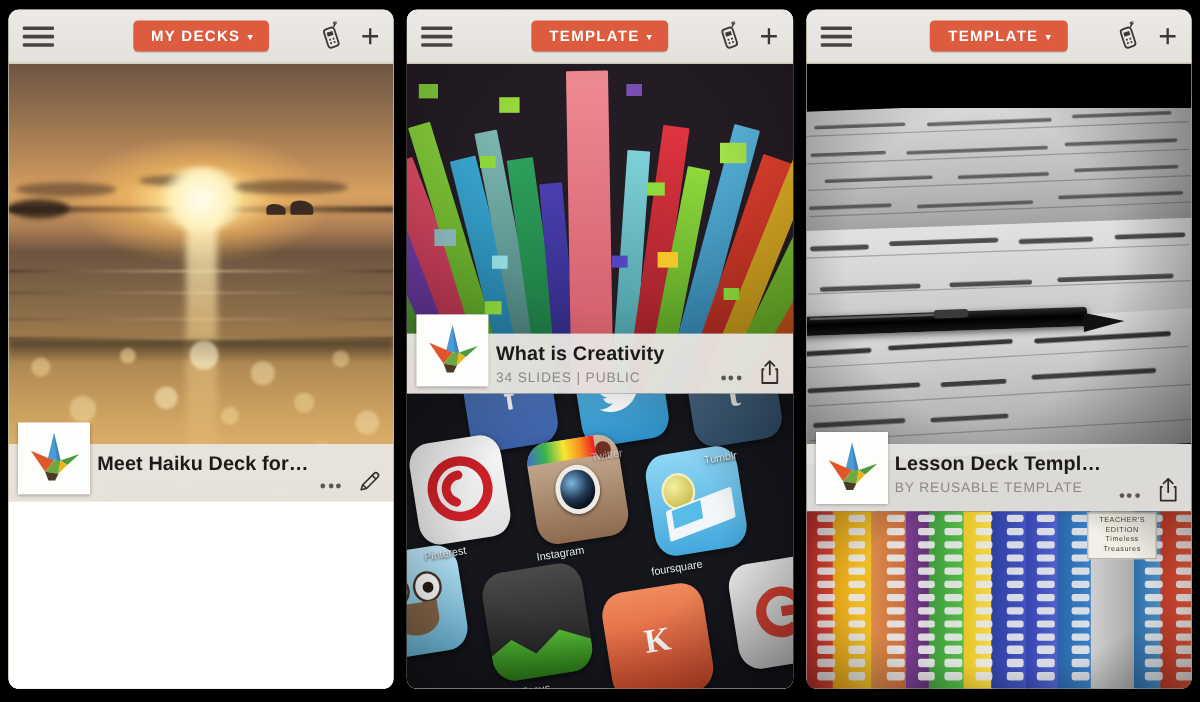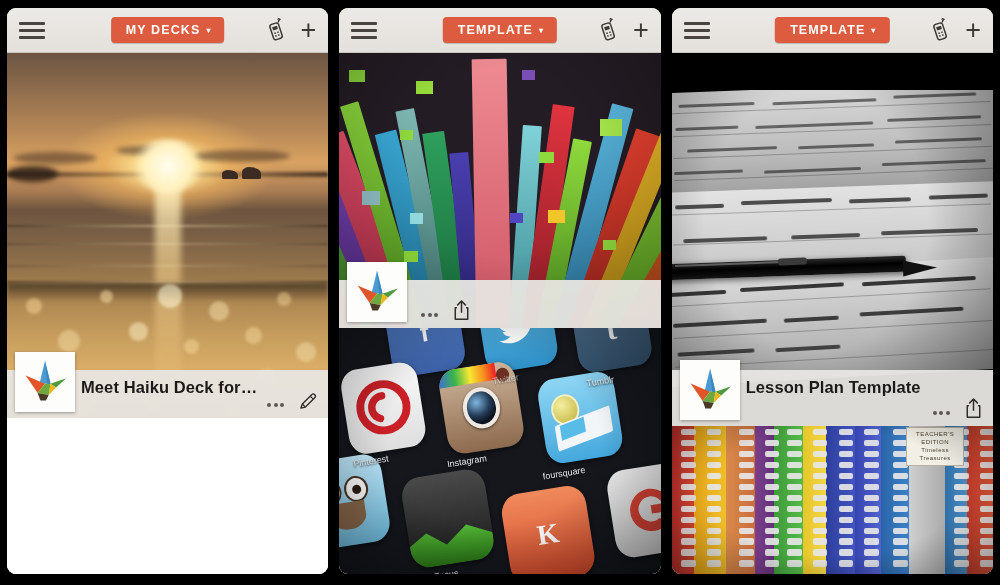--- a/index.html
+++ b/index.html
@@ -391,20 +391,24 @@
               <polygon points="50,4 62,54 38,54" fill="#4a9bd4"></polygon>
               <polygon points="50,4 62,54 55,56" fill="#3d86bb"></polygon>
               <polygon points="8,36 50,54 34,74" fill="#e0562a"></polygon>
               <polygon points="34,74 50,54 62,54 58,78" fill="#6ea83f"></polygon>
               <polygon points="62,54 96,42 74,62" fill="#4e9a3e"></polygon>
               <polygon points="62,54 74,62 58,78" fill="#e9b61c"></polygon>
               <polygon points="96,42 74,62 86,50" fill="#63a845"></polygon>
               <polygon points="34,74 58,78 52,90 40,90" fill="#4a3a26"></polygon>
             </svg>
           </div>
+          <div class="titles">
+            <div class="dtitle">What is Creativity</div>
+            <div class="dsub">34 SLIDES  |  PUBLIC</div>
+          </div>
           <div class="acts">
             <span class="dots">
                 <i></i>
                 <i></i>
                 <i></i>
               </span>
             <span class="ic">
               <svg width="19" height="22" viewBox="0 0 20 24">
                 <path d="M5 9.5 H3.2 V22 H16.8 V9.5 H15" fill="none" stroke="#2f2b28" stroke-width="1.6" stroke-linejoin="round"></path>
                 <path d="M10 2.2 V15" stroke="#2f2b28" stroke-width="1.6"></path>
@@ -570,21 +574,22 @@
               <polygon points="50,4 62,54 55,56" fill="#3d86bb"></polygon>
               <polygon points="8,36 50,54 34,74" fill="#e0562a"></polygon>
               <polygon points="34,74 50,54 62,54 58,78" fill="#6ea83f"></polygon>
               <polygon points="62,54 96,42 74,62" fill="#4e9a3e"></polygon>
               <polygon points="62,54 74,62 58,78" fill="#e9b61c"></polygon>
               <polygon points="96,42 74,62 86,50" fill="#63a845"></polygon>
               <polygon points="34,74 58,78 52,90 40,90" fill="#4a3a26"></polygon>
             </svg>
           </div>
           <div class="titles">
-            <div class="dtitle">Lesson Plan Template</div>
+            <div class="dtitle">Lesson Deck Template</div>
+            <div class="dsub">BY REUSABLE TEMPLATE</div>
           </div>
           <div class="acts">
             <span class="dots">
                 <i></i>
                 <i></i>
                 <i></i>
               </span>
             <span class="ic">
               <svg width="19" height="22" viewBox="0 0 20 24">
                 <path d="M5 9.5 H3.2 V22 H16.8 V9.5 H15" fill="none" stroke="#2f2b28" stroke-width="1.6" stroke-linejoin="round"></path>

